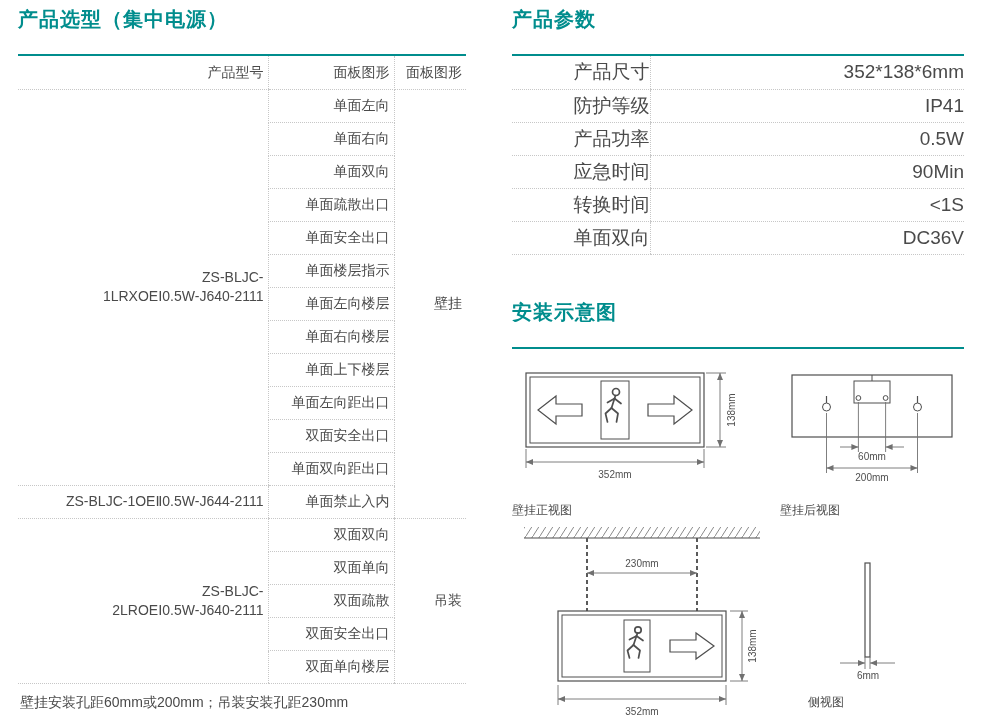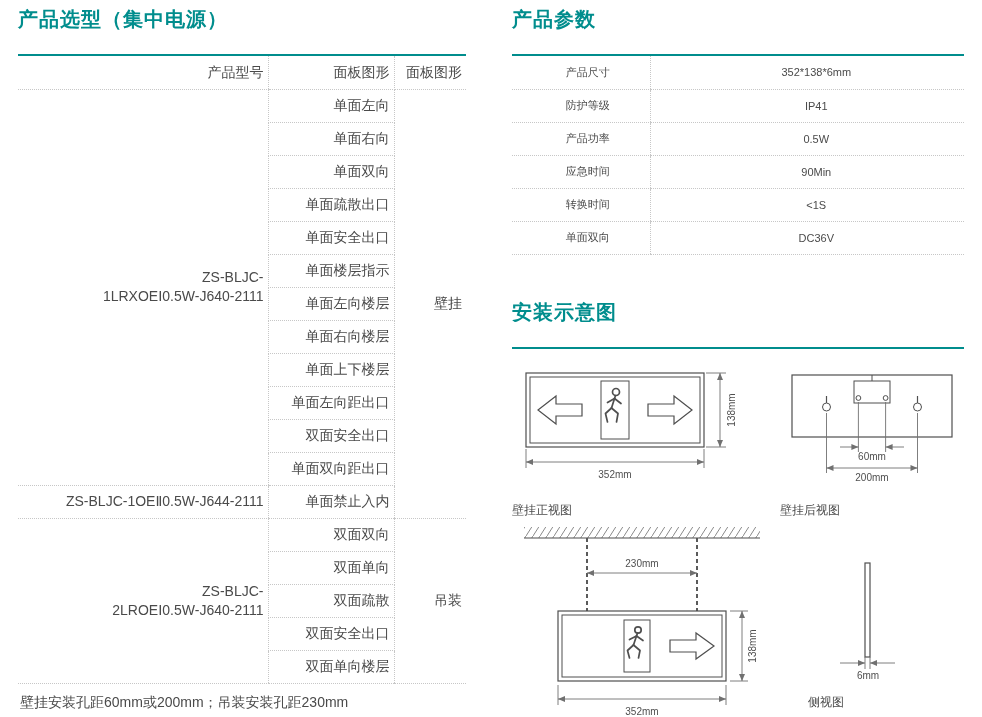--- a/index.html
+++ b/index.html
@@ -6,21 +6,21 @@
   *{ margin:0; padding:0; box-sizing:border-box; }
   html,body{ width:982px; height:717px; }
   body{ background:#fff; font-family:"Liberation Sans","DejaVu Sans",sans-serif; color:var(--txt); position:relative; overflow:hidden; }
   .col-left{ position:absolute; left:18px; top:6px; width:448px; }
   .col-right{ position:absolute; left:512px; top:6px; width:452px; }
   .sec-title{ font-size:20px; font-weight:bold; color:var(--teal); padding-bottom:21px; border-bottom:2px solid var(--teal); letter-spacing:1px; }
   table{ border-collapse:collapse; width:100%; table-layout:fixed; }
   .sel-table th,.sel-table td{ border-bottom:1px dotted var(--dot); text-align:right; font-size:14px; font-weight:normal; color:var(--txt); height:33px; padding:2px 4px; line-height:1.35;margin-top:40px; }
   .sel-table .c-panel{ border-left:1px dotted var(--dot); border-right:1px dotted var(--dot); }
   .note{ font-size:14px; color:var(--txt); padding:10px 2px 18px 2px; border-bottom:2px solid var(--teal); }
-  .param-table td{ border-bottom:1px dotted var(--dot); height:33px; font-size:11px; color:var(--txt); text-align:center; padding:2px 0 2px 14px; }
+  .param-table td{ border-bottom:1px dotted var(--dot); height:33px; font-size:19px; color:var(--txt); text-align:right; padding:2px 0 2px 14px; }
   .param-table .p-value{ border-left:1px dotted var(--dot); padding-left:18px; }
   .sec-title.second{ margin-top:44px; }
   .diagrams{ position:relative; height:400px; margin-top:6px; }
   .diag{ position:absolute; }
   .diag-caption{ font-size:12px; color:var(--txt); text-align:left; margin-top:3px; }
   .d-stroke{ stroke:var(--line); fill:none; stroke-width:1; }
   .d-stroke2{ stroke:var(--line); fill:none; stroke-width:1.2; }
   .man{ stroke:var(--line); fill:none; stroke-width:1.7; stroke-linecap:round; stroke-linejoin:round; }
   .dimln{ stroke:var(--dim); stroke-width:0.9; fill:none; }
   .arw{ fill:var(--dim); stroke:none; }

